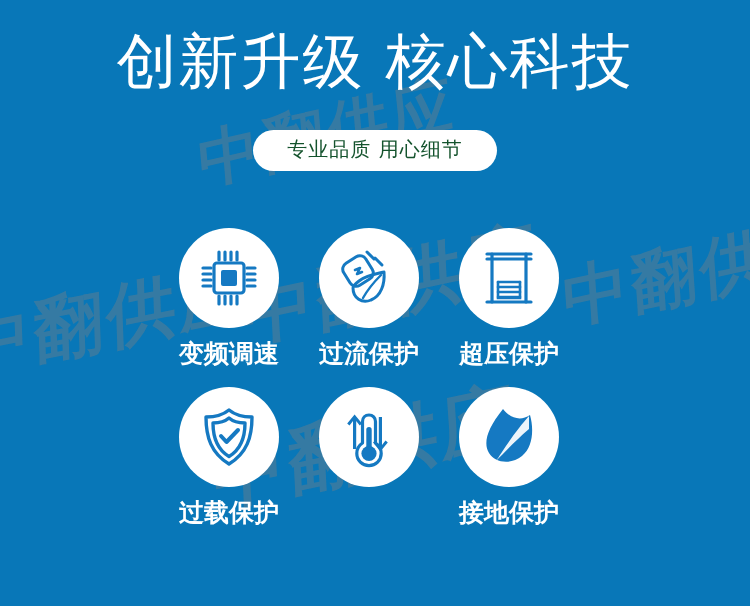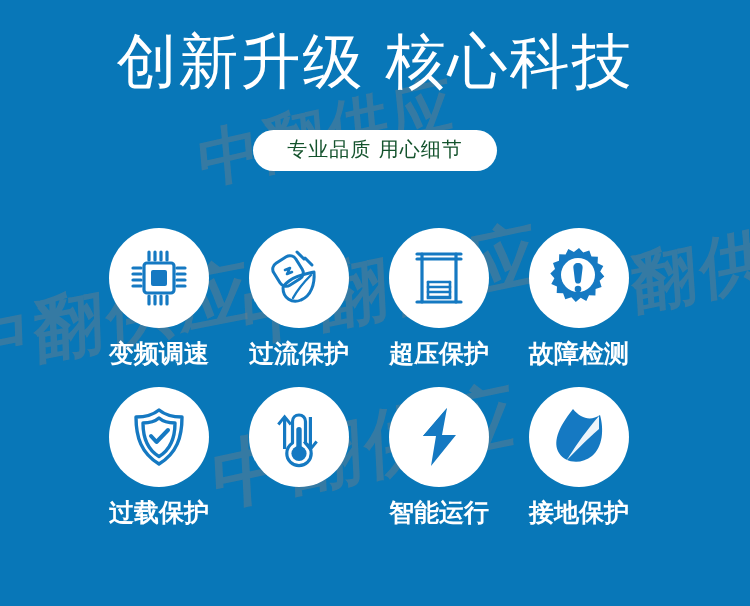--- a/index.html
+++ b/index.html
@@ -208,39 +208,20 @@
                 <line x1="21" y1="46" x2="43" y2="46"></line>
                 <line x1="21" y1="51" x2="43" y2="51"></line>
               </g>
               <path d="M21 36 L21 52 L43 52 L43 36" stroke-width="2.6"></path>
             </g>
           </svg>
         </div>
         <div class="feature-label">超压保护</div>
       </div>
 
-      <div class="feature-item">
-        <div class="icon-circle">
-          <svg width="64" height="64" viewBox="0 0 64 64">
-            <g fill="#1579C2">
-              <path d="M32 2
-                       L36.2 6.6 L42.3 4.6 L44.5 10.6 L50.9 10.8 L50.6 17.2 L56.3 19.9 L53.2 25.5
-                       L57.3 30.4 L52.6 34.8 L54.6 40.9 L48.6 43.1 L48.4 49.5 L42 49.2 L39.3 54.9
-                       L33.7 51.8 L28.8 55.9 L24.4 51.2 L18.3 53.2 L16.1 47.2 L9.7 47 L10 40.6
-                       L4.3 37.9 L7.4 32.3 L3.3 27.4 L8 23 L6 16.9 L12 14.7 L12.2 8.3 L18.6 8.6
-                       L21.3 2.9 L26.9 6 Z"></path>
-            </g>
-            <circle cx="31" cy="29" r="17" fill="#FFFFFF"></circle>
-            <path d="M31 17 C34 17 36 19 35.6 22 L34 35 C33.8 36.6 32.6 37.6 31 37.6
-                     C29.4 37.6 28.2 36.6 28 35 L26.4 22 C26 19 28 17 31 17 Z" fill="#1579C2"></path>
-            <circle cx="31" cy="43" r="3.3" fill="#1579C2"></circle>
-          </svg>
-        </div>
-        <div class="feature-label">故障检测</div>
-      </div>
 
 
     </div>
 
     <div class="feature-row">
 
       <div class="feature-item">
         <div class="icon-circle">
           <svg width="64" height="64" viewBox="0 0 64 64">
             <g fill="none" stroke="#1579C2" stroke-width="3.4" stroke-linecap="round" stroke-linejoin="round">
@@ -265,29 +246,20 @@
             <circle cx="32" cy="48.5" r="7.6" fill="#1579C2"></circle>
             <g fill="#1579C2">
               <path d="M16 44 L16 16 L12.5 20.5 L10.2 18.4 L17.6 9.6 L25 18.4 L22.7 20.5 L19.2 16 L19.2 44 Z"></path>
               <path d="M45 12 L45 40 L48.5 35.5 L50.8 37.6 L43.4 46.4 L36 37.6 L38.3 35.5 L41.8 40 L41.8 12 Z"></path>
             </g>
           </svg>
         </div>
       </div>
 
 
-      <div class="feature-item">
-        <div class="icon-circle">
-          <svg width="64" height="64" viewBox="0 0 64 64">
-            <path d="M40 3 L16 31 L29 31 L24 61 L49 30 L35 30 Z" fill="#1579C2"></path>
-            <path d="M27 31 L16 31 L40 3 L34 17 Z" fill="#1579C2"></path>
-          </svg>
-        </div>
-        <div class="feature-label">智能运行</div>
-      </div>
 
       <div class="feature-item">
         <div class="icon-circle">
           <svg width="64" height="64" viewBox="0 0 64 64">
             <path d="M26 4 C10 24 6 38 12 48 C18 58 34 60 45 51 C56 42 57 24 53 10
                      C44 16 34 14 26 4 Z" fill="#1579C2"></path>
             <path d="M52 11 C44 20 34 33 25 47 C22 51.5 20 54.5 19 56
                      C27 48 38 36 52 24 Z" fill="#FFFFFF" opacity="0.92"></path>
           </svg>
         </div>

